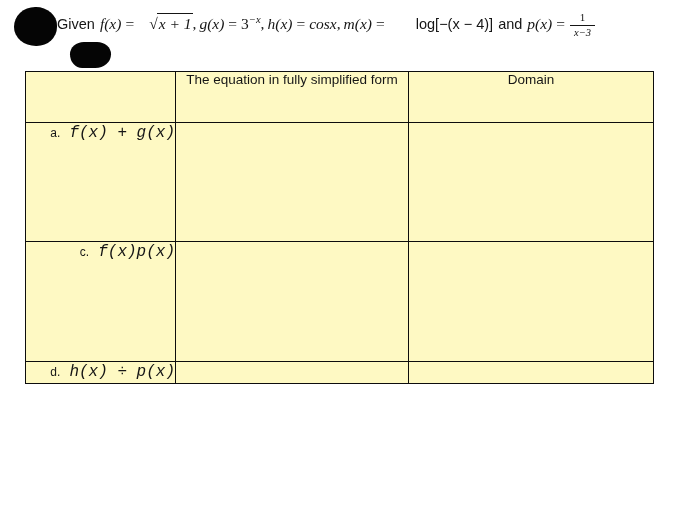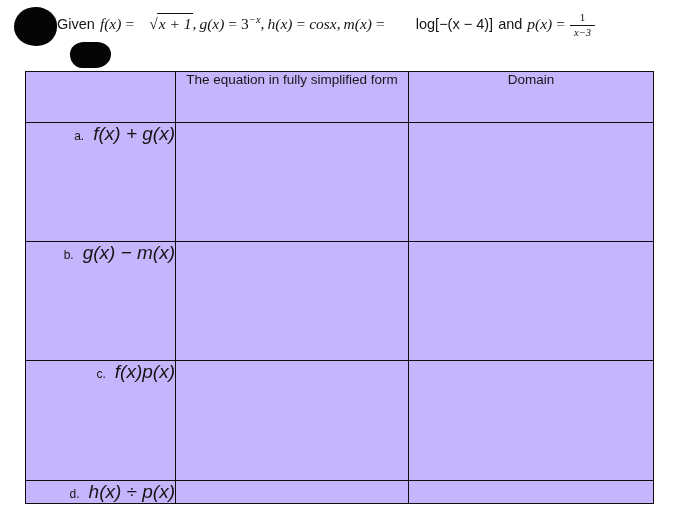--- a/index.html
+++ b/index.html
@@ -119,21 +119,21 @@
     left: 25px;
     top: 71px;
     width: 628px;
     border-collapse: collapse;
     table-layout: fixed;
   }
   #worksheet-table td {
     border: 1.3px solid #0d0d0d;
     padding: 0;
     vertical-align: top;
-    background: #c4b5fd;
+    background: #fef9c3;
   }
   col.c-label { width: 150px; }
   col.c-eq    { width: 233px; }
   col.c-dom   { width: 245px; }
 
   .hdr-cell {
     text-align: center;
     font-size: 13.5px;
     line-height: 16px;
     color: #161616;
@@ -147,23 +147,23 @@
     white-space: nowrap;
   }
   .item-letter {
     font-family: "Liberation Sans", sans-serif;
     font-size: 12px;
     font-style: normal;
     color: #151515;
     margin-right: 9px;
   }
   .item-expr {
-    font-family: Liberation Sans, sans-serif;
-    font-style: italic;
-    font-size: 19px;
+    font-family: Liberation Mono, monospace;
+    font-style: italic;
+    font-size: 16px;
     color: #151515;
   }
   .answer-cell { }
 </style>
 </head>
 <body>
 
 <div id="prompt-line"><span class="word" style="margin-left: 0px; margin-right: 5px;">Given</span><span class="mathv">f</span><span class="mathv">(x)</span><span class="opsym" style="margin: 0px 3px;">=</span><span class="sqrt-wrap"><span class="mathup">√</span><span class="radicand mathv">x + 1</span></span><span class="mathup" style="margin-right: 3px;">,</span><span class="mathv">g</span><span class="mathv">(x)</span><span class="opsym" style="margin: 0px 3px;">=</span><span class="mathup">3</span><span class="sup">−x</span><span class="mathup" style="margin-right: 3px;">,</span><span class="mathv">h</span><span class="mathv">(x)</span><span class="opsym" style="margin: 0px 3px;">=</span><span class="mathv">cosx</span><span class="mathup" style="margin-right: 3px;">,</span><span class="mathv">m</span><span class="mathv">(x)</span><span class="opsym" style="margin: 0px 3px;">=</span><span class="word">log[−(x − 4)]</span><span class="word" style="margin-left: 5px; margin-right: 5px;">and</span><span class="mathv">p</span><span class="mathv">(x)</span><span class="opsym" style="margin: 0px 3px;">=</span><span class="frac"><span class="num">1</span><span class="den">x−3</span></span></div>
 
 <div class="redaction" id="redaction-upper"></div>
@@ -181,25 +181,20 @@
       <td class="hdr-cell">The equation in fully simplified form</td>
       <td class="hdr-cell">Domain</td>
     </tr>
 
     <tr>
       <td class="row-label" style="height:118px;"><span class="item-letter">a.</span><span class="item-expr">f(x) + g(x)</span></td>
       <td class="answer-cell"></td>
       <td class="answer-cell"></td>
     </tr>
 
-    <tr>
-      <td class="row-label" style="height:118px;"><span class="item-letter">b.</span><span class="item-expr">g(x) − m(x)</span></td>
-      <td class="answer-cell"></td>
-      <td class="answer-cell"></td>
-    </tr>
 
     <tr>
       <td class="row-label" style="height:119px;"><span class="item-letter">c.</span><span class="item-expr">f(x)p(x)</span></td>
       <td class="answer-cell"></td>
       <td class="answer-cell"></td>
     </tr>
 
     <tr>
       <td class="row-label" style="height:21px;"><span class="item-letter">d.</span><span class="item-expr">h(x) ÷ p(x)</span></td>
       <td class="answer-cell"></td>

